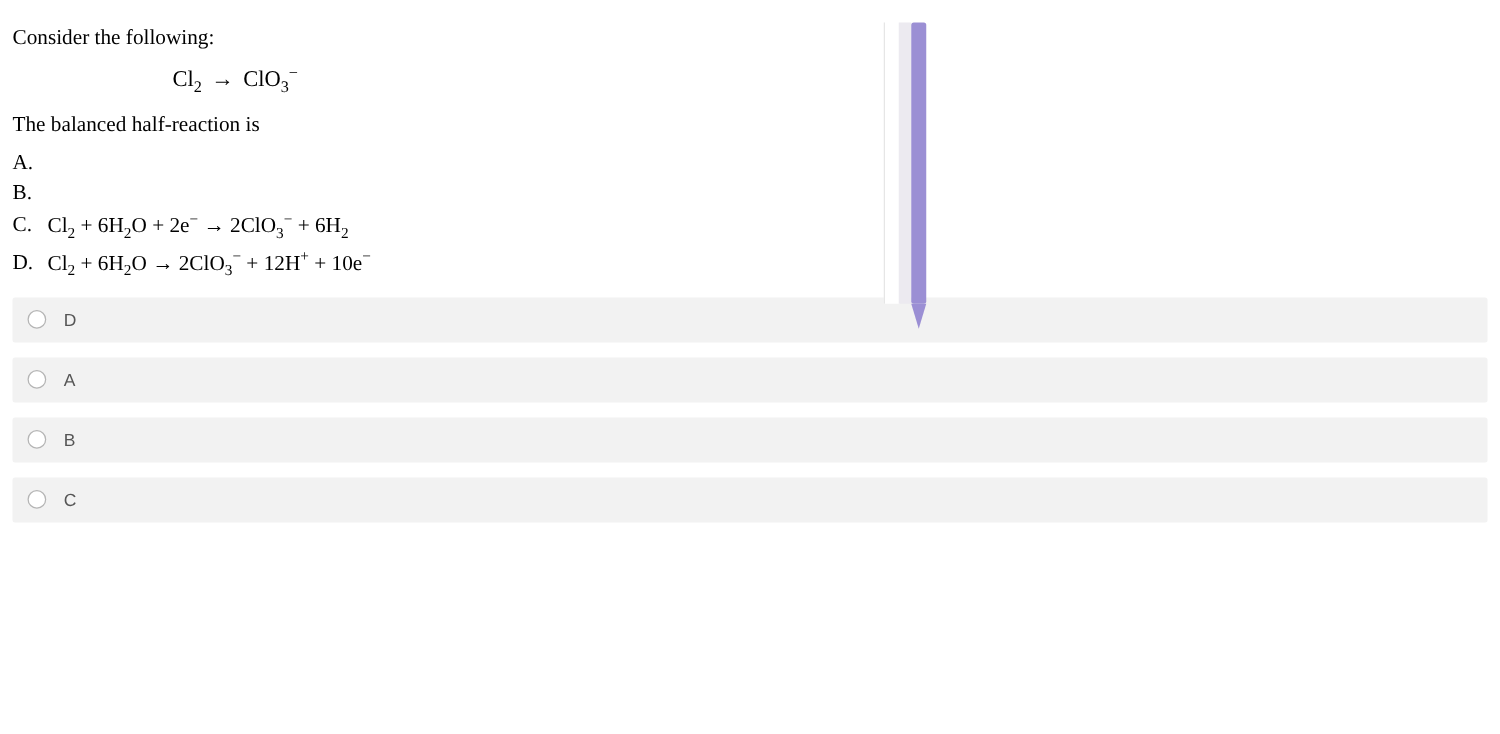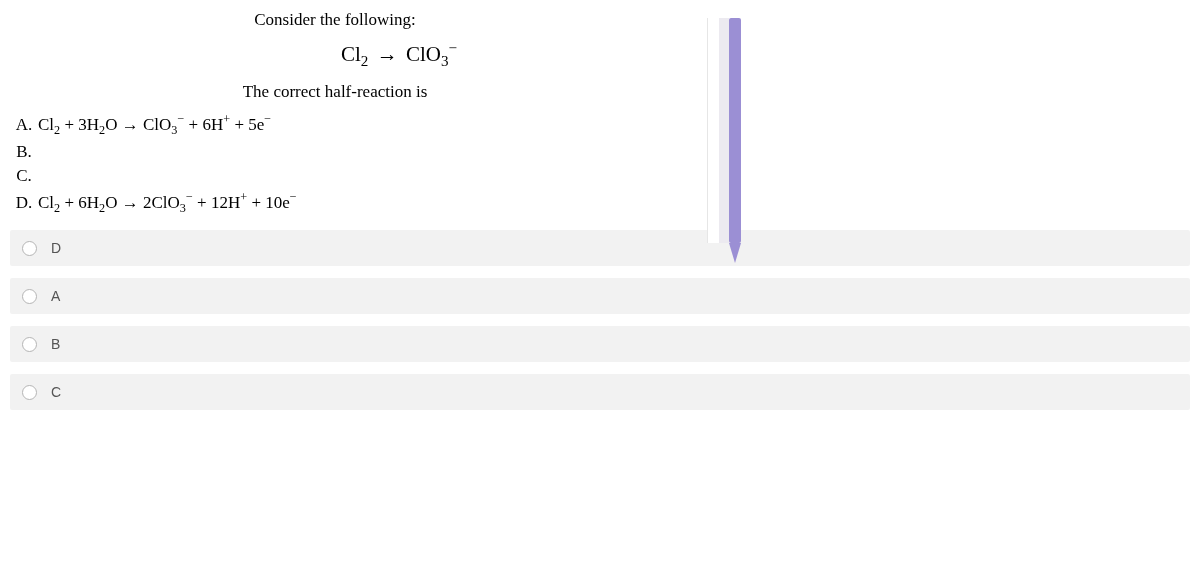--- a/index.html
+++ b/index.html
@@ -7,30 +7,29 @@
     padding: 0;
     width: 1200px;
     height: 587px;
     font-family: "Times New Roman", Georgia, serif;
     font-size: 17px;
     color: #000;
     background: #fff;
     position: relative;
   }
   .content {
-    padding: 6px 10px 0 10px;
+    padding: 16px 10px 0 10px;
     width: 650px;
-    text-align: center;
   }
   .question-line {
     margin: 4px 0 10px 0;
   }
   .equation-main {
     margin: 6px 0 12px 128px;
-    font-size: 21px;
+    font-size: 18px;
   }
   .lead-line {
     margin: 0 0 10px 0;
   }
   .choice-list {
     margin: 0 0 14px 0;
   }
   .choice-row {
     display: flex;
     align-items: baseline;
@@ -113,32 +112,32 @@
     border-right: 6px solid transparent;
     border-top: 20px solid #9b8fd4;
   }
 </style>
 </head>
 <body>
 
 <div class="content">
   <div class="question-line">Consider the following:</div>
   <div class="equation-main">Cl<span class="sub">2</span> <span class="arrow">→</span> ClO<span class="sub">3</span><span class="sup">−</span></div>
-  <div class="lead-line">The correct half-reaction is</div>
+  <div class="lead-line">The balanced half-reaction is</div>
 
   <div class="choice-list">
     <div class="choice-row">
       <span class="choice-letter">A.</span>
-      <span class="choice-eqn">Cl<span class="sub">2</span> + 3H<span class="sub">2</span>O → ClO<span class="sub">3</span><span class="sup">−</span> + 6H<span class="sup">+</span> + 5e<span class="sup">−</span></span>
     </div>
     <div class="choice-row">
       <span class="choice-letter">B.</span>
     </div>
     <div class="choice-row">
       <span class="choice-letter">C.</span>
+      <span class="choice-eqn">Cl<span class="sub">2</span> + 6H<span class="sub">2</span>O + 2e<span class="sup">−</span> → 2ClO<span class="sub">3</span><span class="sup">−</span> + 6H<span class="sub">2</span></span>
     </div>
     <div class="choice-row">
       <span class="choice-letter">D.</span>
       <span class="choice-eqn">Cl<span class="sub">2</span> + 6H<span class="sub">2</span>O → 2ClO<span class="sub">3</span><span class="sup">−</span> + 12H<span class="sup">+</span> + 10e<span class="sup">−</span></span>
     </div>
   </div>
 
 </div>
 
 <div class="options-area">

